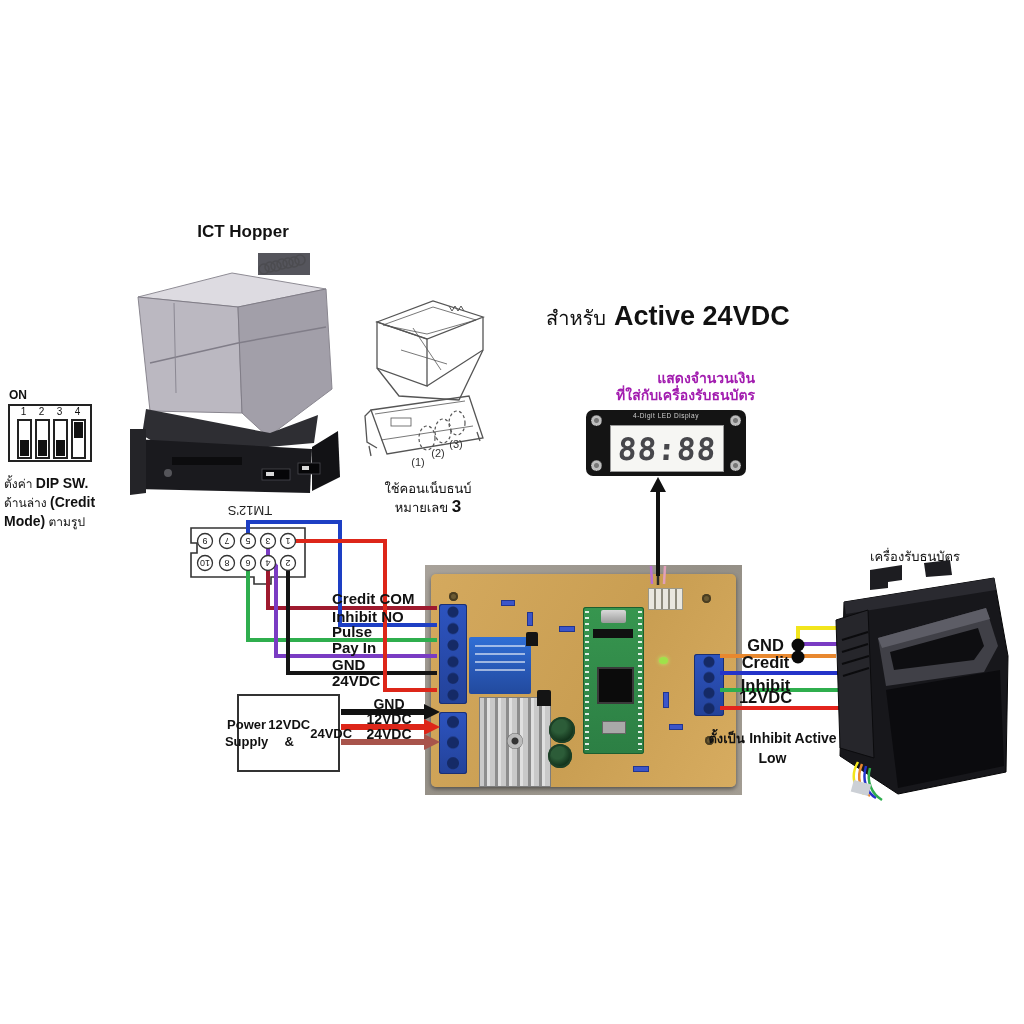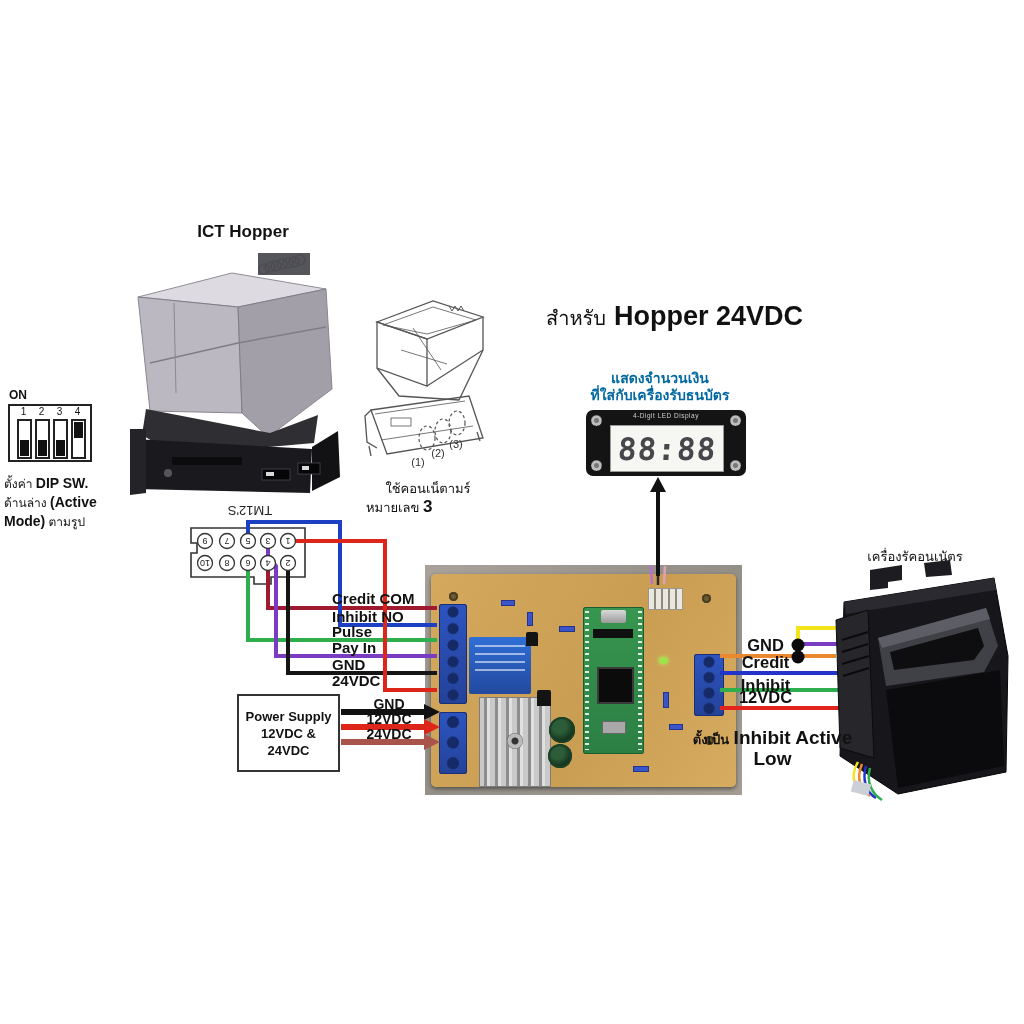--- a/index.html
+++ b/index.html
@@ -19,64 +19,64 @@
   .dip-num{position:absolute;top:0;left:0;width:100%;text-align:center;font-size:10px;}
   .dip-sw{position:absolute;top:13px;left:0;width:11px;height:36px;border:2px solid #222;background:#fff;}
   .dip-knob{position:absolute;left:1px;width:9px;height:16px;background:#111;}
   .down .dip-knob{bottom:1px;} .up .dip-knob{top:1px;}
   #dip-caption{left:4px;top:474px;width:110px;line-height:18px;font-size:12px;}
   #dip-caption .b{font-size:14px;font-weight:bold;}
 
   
   #lineart{left:361px;top:290px;width:134px;height:184px;}
   #lineart-cap1{left:366px;top:478px;width:124px;font-size:13px;text-align:center;}
-  #lineart-cap2{left:366px;top:497px;width:124px;font-size:13px;}
+  #lineart-cap2{left:366px;top:497px;width:124px;font-size:13px;text-align:center;}
   #lineart-cap2 .num{font-size:17px;font-weight:bold;}
 
   
   #heading{left:538px;top:301px;white-space:nowrap;}
   #heading .prefix{font-size:20px;margin-left:8px;}
   #heading .main{font-size:27px;font-weight:bold;margin-left:8px;}
 
   
-  #disp-note{left:565px;top:370px;width:190px;text-align:center;font-size:14px;font-weight:bold;
-             line-height:17px;color:#0369a1;}
+  #disp-note{left:565px;top:370px;width:190px;text-align:right;font-size:14px;font-weight:bold;
+             line-height:17px;color:#a21caf;}
   #disp-module{left:586px;top:410px;width:160px;height:66px;background:#141414;border-radius:7px;}
   .screw{position:absolute;width:11px;height:11px;border-radius:50%;
          background:radial-gradient(circle at 50% 50%, #777 0 2px, #bdbdbd 3px 5px, #8a8a8a 5px);}
   #disp-label{position:absolute;top:2px;left:0;width:100%;text-align:center;font-size:6.5px;color:#cfcfcf;letter-spacing:.5px;}
   #disp-window{position:absolute;left:24px;top:15px;width:112px;height:45px;background:#f6f6f3;border:1px solid #9a9a9a;
                display:flex;align-items:center;justify-content:center;}
   #disp-digits{font-family:"DejaVu Sans Mono",monospace;font-weight:bold;font-size:31px;color:#47474b;
                letter-spacing:1px;transform:skewX(-4deg);}
 
   
   #tm-label{left:205px;top:503px;width:90px;text-align:center;font-size:13px;transform:rotate(180deg);color:#222;}
 
   
   .lwl{left:332px;width:106px;font-size:15px;font-weight:bold;}
   #lwl0{top:590px}#lwl1{top:608px}#lwl2{top:623px}#lwl3{top:639px}#lwl4{top:656px}#lwl5{top:672px}
 
   
   #ps-box{left:237px;top:694px;width:99px;height:74px;border:2px solid #333;background:#fff;
-          display:flex;flex-direction:column;align-items:center;justify-content:center;
+          display:flex;flex-direction:row;align-items:center;justify-content:center;
           font-size:13px;font-weight:bold;line-height:17px;text-align:center;}
   .psl{left:345px;width:88px;text-align:center;font-size:14px;font-weight:bold;}
   #psl0{top:696px}#psl1{top:711px}#psl2{top:726px}
 
   
   #color-note{left:745px;top:560px;width:100px;font-size:12.5px;font-weight:bold;line-height:21px;}
   .rwl{left:723px;width:85px;text-align:center;font-size:16.5px;font-weight:bold;}
   #rwl0{top:636px}#rwl1{top:653px}#rwl2{top:676px}#rwl3{top:688px}
 
   
   #acc-title{left:855px;top:546px;width:120px;text-align:center;font-size:13px;}
   #acceptor-photo{left:824px;top:556px;width:196px;height:246px;}
   #inhibit-note{left:690px;top:728px;width:165px;text-align:center;font-weight:bold;line-height:19px;}
-  #inhibit-note .th{font-size:13px;} #inhibit-note .en{font-size:19px;}
+  #inhibit-note .th{font-size:13px;} #inhibit-note .en{font-size:14px;}
 
   
   #pcb{left:425px;top:565px;width:317px;height:230px;
        background:linear-gradient(145deg,#a8a29a 0%,#948f86 45%,#a39d93 100%);}
   #pcb .board{position:absolute;left:6px;top:9px;width:305px;height:213px;border-radius:5px;
        background:linear-gradient(120deg,#d4a95e 0%,#c99e52 55%,#d7ac60 100%);
        box-shadow:0 2px 4px rgba(0,0,0,.45);}
   #pcb .hole{position:absolute;width:9px;height:9px;border-radius:50%;background:#6b5a33;
        box-shadow:inset 0 0 0 2px #4a3d20;}
   .termblock{position:absolute;background:linear-gradient(180deg,#2d54c0,#234299);border-radius:3px;
@@ -172,21 +172,21 @@
       <div class="dip-num">4</div>
       <div class="dip-sw up">
           <div class="dip-knob"></div>
         </div>
     </div>
   </div>
   <div class="abs z1" id="dip-caption">
     <span class="th">ตั้งค่า</span>
     <span class="b">DIP SW.</span><br>
     <span class="th">ด้านล่าง</span>
-    <span class="b">(Active</span><br>
+    <span class="b">(Credit</span><br>
     <span class="b">Mode)</span>
     <span class="th">ตามรูป</span>
   </div>
 
   <svg class="abs z1" id="lineart" viewBox="0 0 134 184">
     <g fill="none" stroke="#555" stroke-width="1.3">
       <polygon points="16,32 72,11 122,27 66,49"></polygon>
       <polygon points="22,35 72,17 115,30 66,44" stroke-width="0.8"></polygon>
       <polygon points="16,32 16,78 66,96 66,49"></polygon>
       <path d="M122,27 L122,60 L66,96"></path>
@@ -203,28 +203,28 @@
       <ellipse cx="66" cy="148" rx="8" ry="12"></ellipse>
       <ellipse cx="82" cy="141" rx="8" ry="12"></ellipse>
       <ellipse cx="96" cy="133" rx="8" ry="12"></ellipse>
     </g>
     <g font-size="11" fill="#333" text-anchor="middle">
       <text x="57" y="176">(1)</text>
       <text x="77" y="167">(2)</text>
       <text x="95" y="158">(3)</text>
     </g>
   </svg>
-  <div class="abs z1" id="lineart-cap1">ใช้คอนเน็ตามร์</div>
+  <div class="abs z1" id="lineart-cap1">ใช้คอนเน็บธนบ์</div>
   <div class="abs z1" id="lineart-cap2">
     <span>หมายเลข</span>
     <span class="num">3</span>
   </div>
 
   <div class="abs z1" id="heading">
-    <span class="prefix">สำหรับ</span><span class="main">Hopper 24VDC</span>
+    <span class="prefix">สำหรับ</span><span class="main">Active 24VDC</span>
   </div>
 
   <div class="abs z1" id="pcb">
     <div class="board">
       <div class="hole" style="left:18px;top:18px"></div>
       <div class="hole" style="left:271px;top:20px"></div>
       <div class="hole" style="left:274px;top:162px"></div>
       <div class="termblock" id="term6" style="left:8px;top:30px;width:28px;height:100px">
           <div class="termdots"></div>
         </div>
@@ -351,21 +351,21 @@
   </div>
   <div class="abs z3 psl" id="psl0">GND</div>
   <div class="abs z3 psl" id="psl1">12VDC</div>
   <div class="abs z3 psl" id="psl2">24VDC</div>
 
   <div class="abs z3 rwl" id="rwl0">GND</div>
   <div class="abs z3 rwl" id="rwl1">Credit</div>
   <div class="abs z3 rwl" id="rwl2">Inhibit</div>
   <div class="abs z3 rwl" id="rwl3">12VDC</div>
 
-  <div class="abs z3" id="acc-title">เครื่องรัคอนเนัตร</div>
+  <div class="abs z3" id="acc-title">เครื่องรับธนบัตร</div>
 
   <svg class="abs z3" id="acceptor-photo" viewBox="0 0 196 246">
     <polygon points="46,14 78,9 78,24 64,26 64,32 46,34" fill="#1d1d21"></polygon>
     <polygon points="100,7 126,4 128,19 102,21" fill="#1d1d21"></polygon>
     <polygon points="20,46 170,22 184,100 182,216 74,238 16,200" fill="#17171b" stroke="#050506"></polygon>
     <polygon points="20,46 170,22 172,34 22,58" fill="#2a2a30"></polygon>
     <polygon points="12,64 44,54 50,202 16,192" fill="#26262b" stroke="#0b0b0d"></polygon>
     <path d="M18,84 L44,76 M18,96 L44,88 M18,108 L45,100 M19,120 L45,112" stroke="#0b0b0d" stroke-width="2" fill="none"></path>
     <polygon points="54,82 162,52 174,90 160,116 62,130" fill="#404047"></polygon>
     <polygon points="54,82 162,52 166,63 58,92" fill="#5d5d66"></polygon>

